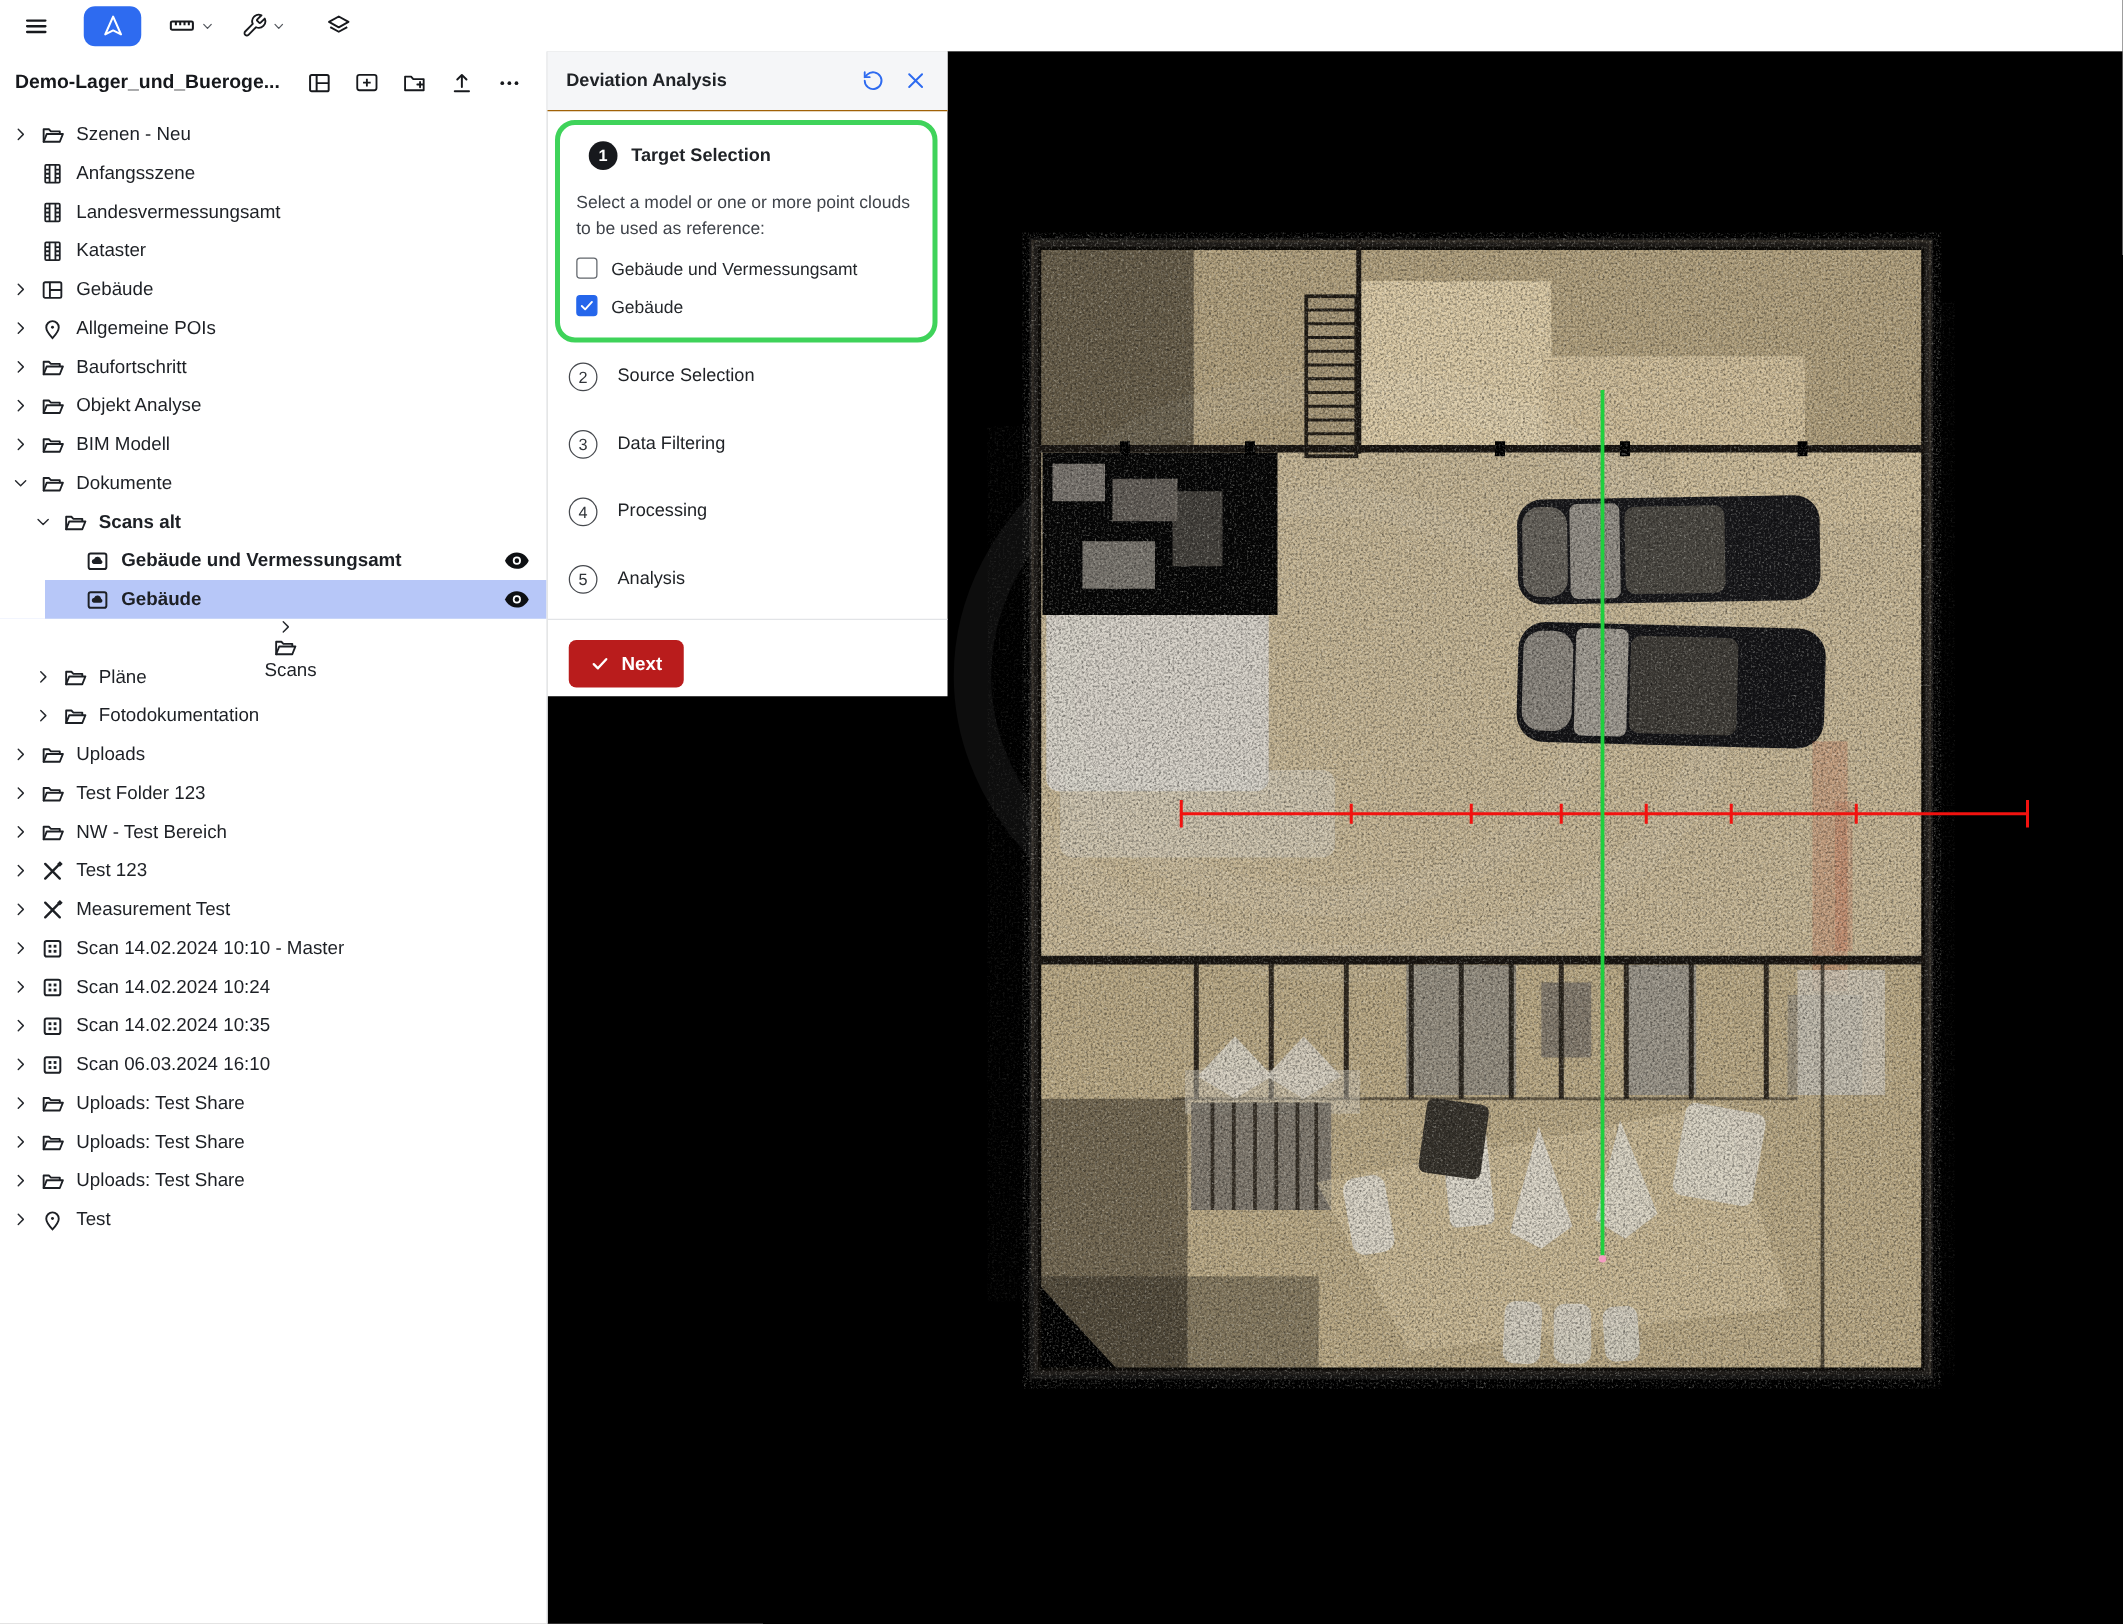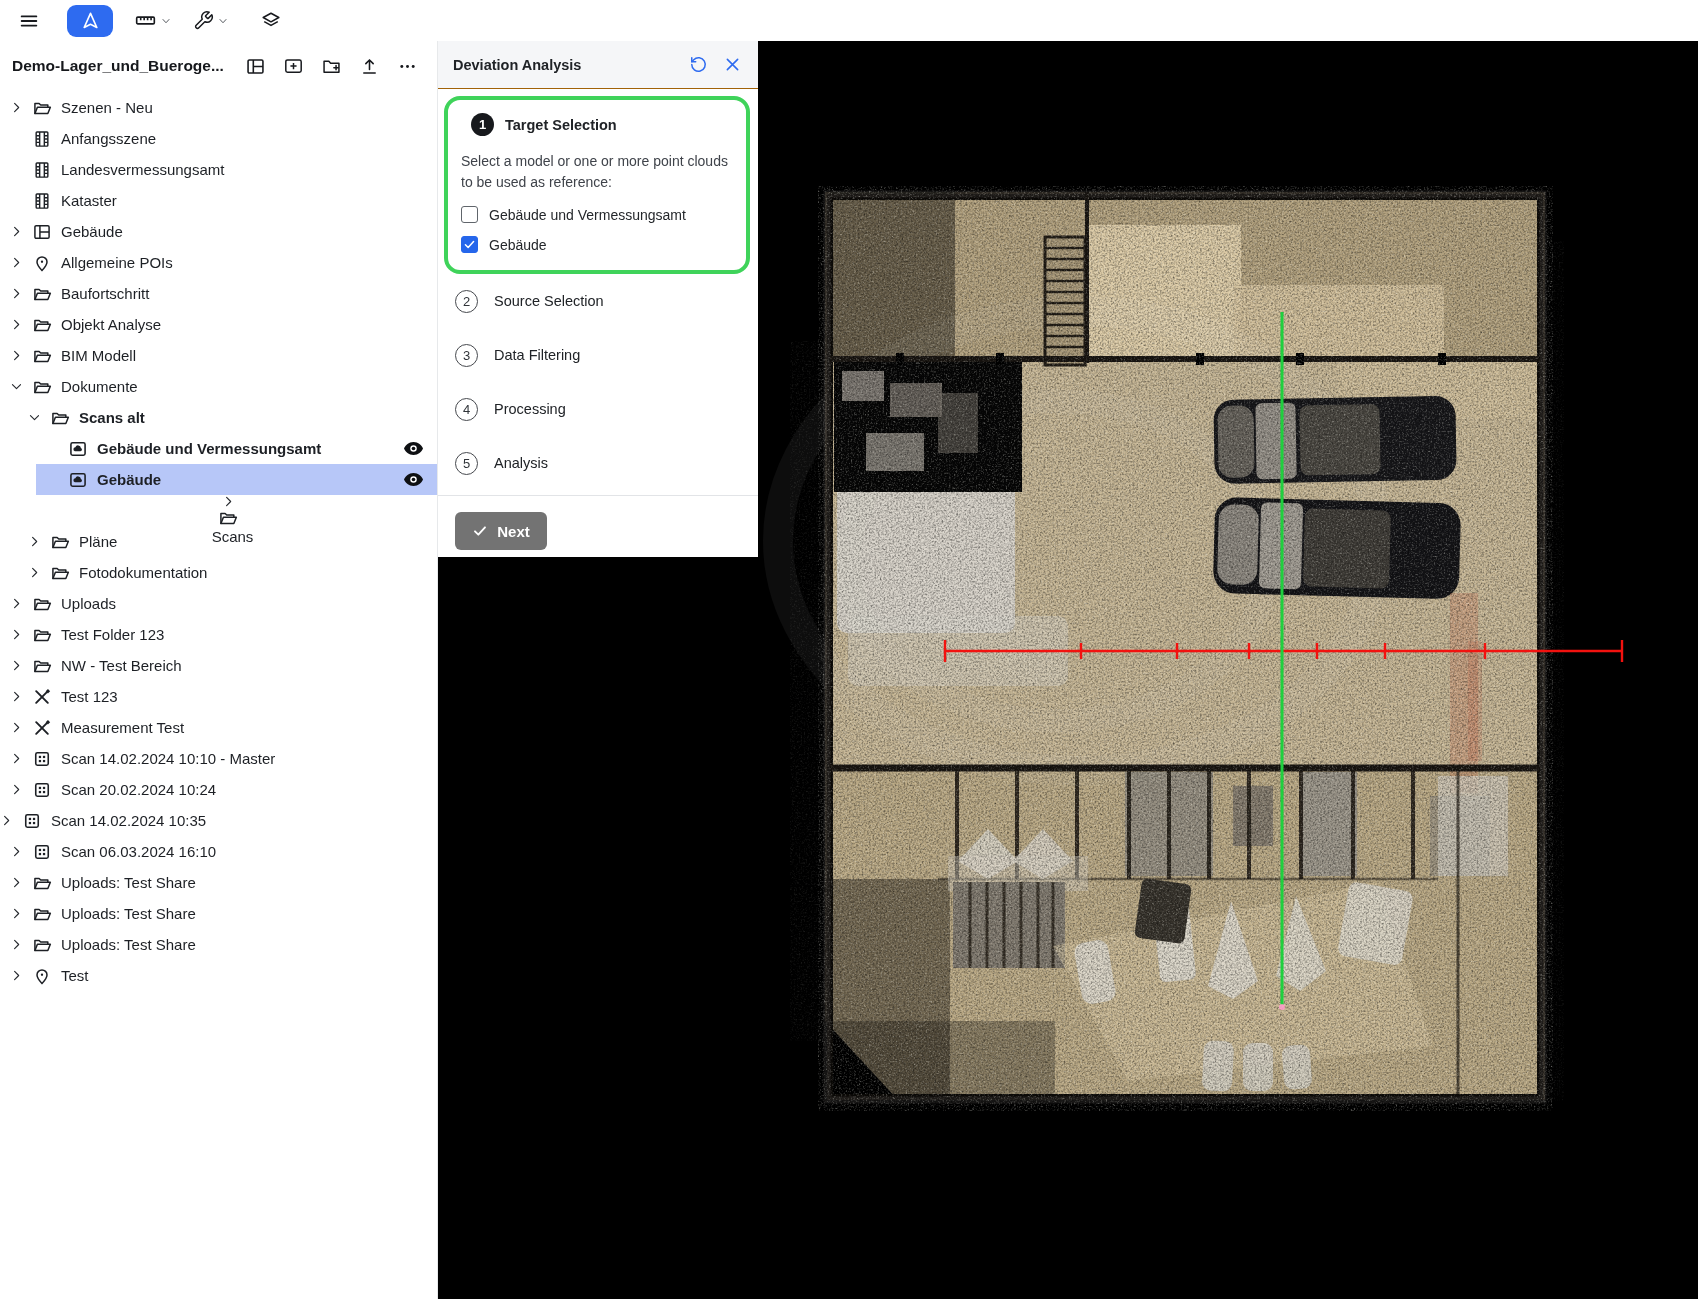--- a/index.html
+++ b/index.html
@@ -51,21 +51,21 @@
   .gdesc{margin:15px 0 0 3px;font-size:14px;color:#3f434a;line-height:1.5;max-width:270px}
   .copt{display:flex;align-items:center;gap:11px;margin:13px 0 0 3px;font-size:14px;color:#24272b}
   .cb{width:17px;height:17px;border:1.5px solid #60656b;border-radius:3px;box-sizing:border-box;
       background:#fff;flex:0 0 17px;display:flex;align-items:center;justify-content:center;cursor:pointer}
   .cb.on{background:#2566eb;border-color:#2566eb}
   .srow{display:flex;align-items:center;gap:16px;height:54px;padding-left:11px;cursor:pointer}
   .snum{width:23px;height:23px;border-radius:50%;border:1.4px solid #46494e;color:#303439;font-size:13px;
         display:flex;align-items:center;justify-content:center;box-sizing:border-box;flex:0 0 23px}
   .slabel{font-size:14.5px;color:#202327}
   .p-div{border-top:1px solid #e2e4e7;margin:5px -8px 0 -6px}
-  .next{margin:16px 0 0 11px;width:92px;height:38px;background:#737373;border:none;border-radius:6px;
+  .next{margin:16px 0 0 11px;width:92px;height:38px;background:#b91c1c;border:none;border-radius:6px;
         color:#fff;font-weight:700;font-size:15px;display:flex;align-items:center;justify-content:center;
         gap:9px;font-family:inherit;cursor:pointer}
   .hidden-defs{position:absolute;width:0;height:0;overflow:hidden}
 </style>
 </head>
 <body>
 
 <svg class="hidden-defs" aria-hidden="true">
   <defs>
     <symbol id="i-folder" viewBox="0 0 24 24">
@@ -600,24 +600,24 @@
     <span class="tlabel">Scan 14.02.2024 10:10 - Master</span>
 
   </div>
       <div class="trow" style="padding-left: 10px;">
     <svg class="tchev">
           <use href="#i-chev"></use>
         </svg>
     <svg class="ticon">
           <use href="#i-scan"></use>
         </svg>
-    <span class="tlabel">Scan 20.02.2024 10:24</span>
-
-  </div>
-      <div class="trow" style="">
+    <span class="tlabel">Scan 14.02.2024 10:24</span>
+
+  </div>
+      <div class="trow" style="padding-left: 10px;">
     <svg class="tchev">
           <use href="#i-chev"></use>
         </svg>
     <svg class="ticon">
           <use href="#i-scan"></use>
         </svg>
     <span class="tlabel">Scan 14.02.2024 10:35</span>
 
   </div>
       <div class="trow" style="padding-left: 10px;">

